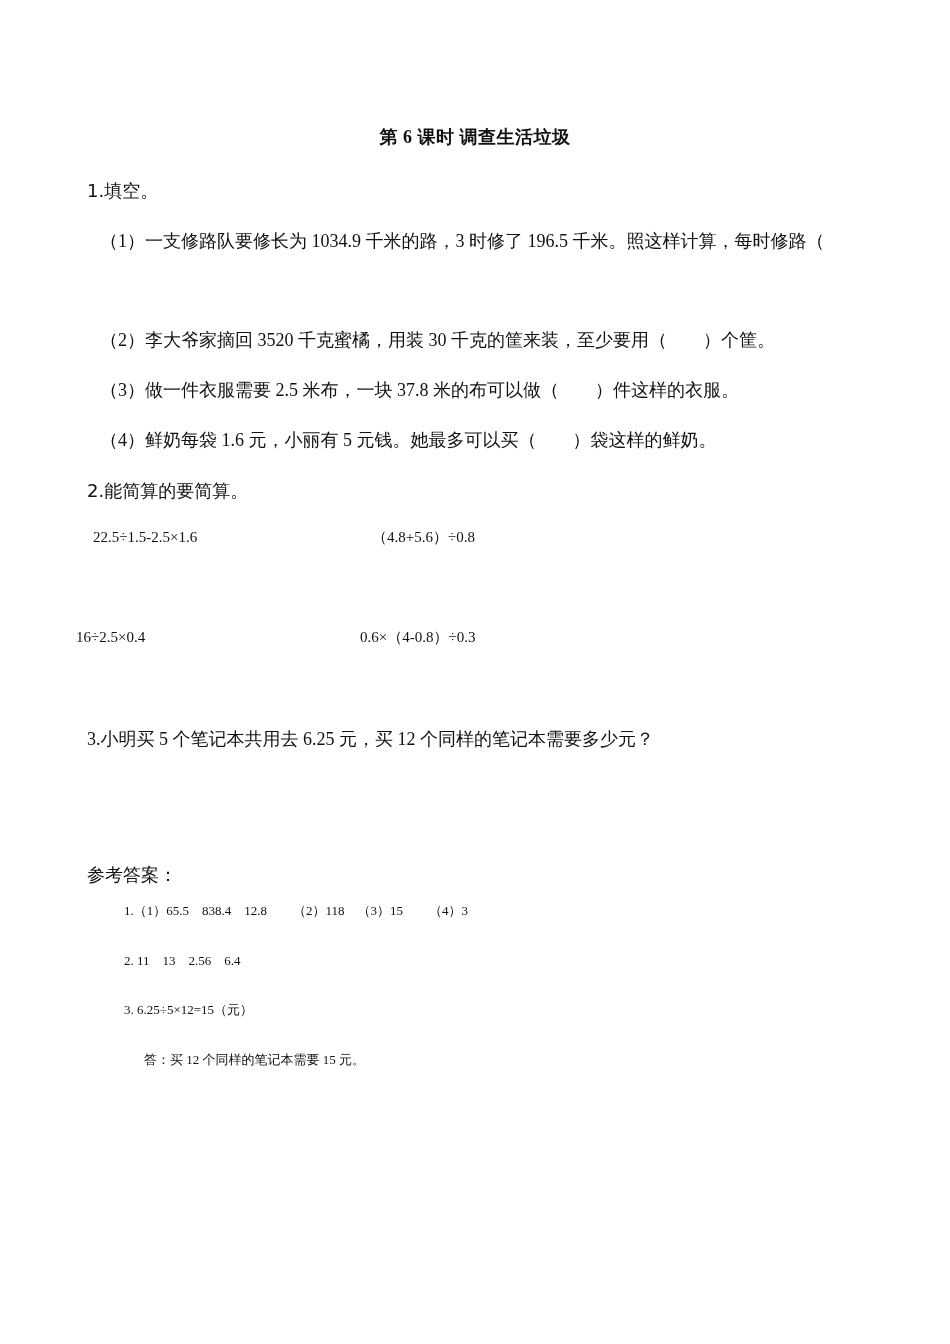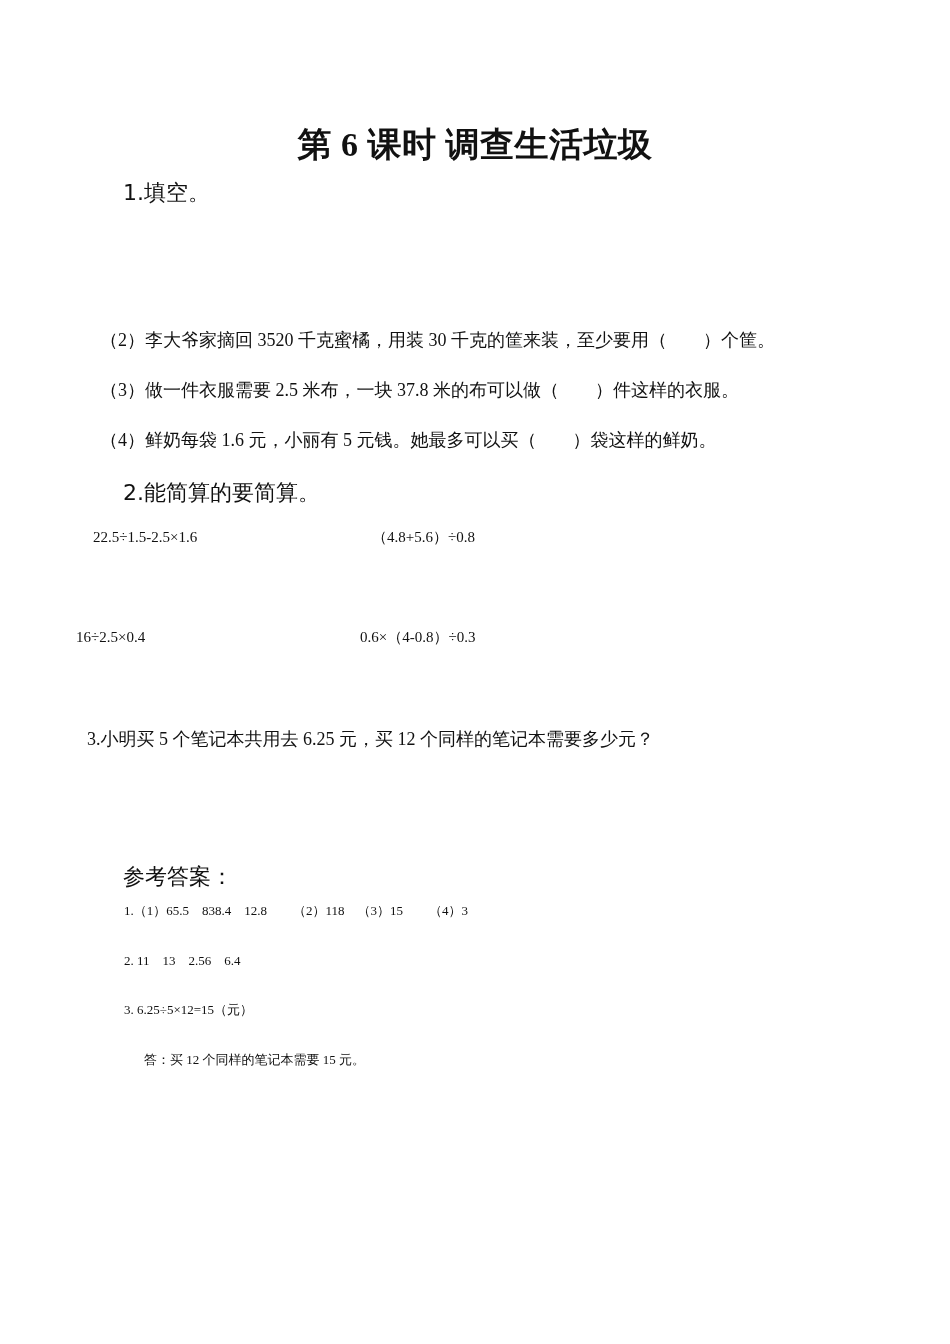--- a/index.html
+++ b/index.html
@@ -23,48 +23,48 @@
     .abs {
       position: absolute;
       white-space: nowrap;
       line-height: 1;
     }
     .title {
       left: 0;
       width: 950px;
       top: 128px;
       text-align: center;
-      font-size: 34px;
+      font-size: 18px;
       font-weight: bold;
       letter-spacing: 0.5px;
     }
     .section-head {
-      font-size: 22px;
+      font-size: 18px;
       font-family: "DejaVu Sans", "Liberation Sans", sans-serif;
-      margin-left: 36px;
     }
     .body-line {
       font-size: 18px;
     }
     .expr {
       font-size: 15px;
     }
     .ans {
       font-size: 13px;
     }
   </style>
 </head>
 <body>
 
 <div class="page">
 
   <div class="abs title">第 6 课时 调查生活垃圾</div>
 
   <div class="abs section-head" style="left:87px; top:182px;">1.填空。</div>
 
+  <div class="abs body-line" style="left:100px; top:232px;">（1）一支修路队要修长为 1034.9 千米的路，3 时修了 196.5 千米。照这样计算，每时修路（</div>
   <div class="abs body-line" style="left:100px; top:331px;">（2）李大爷家摘回 3520 千克蜜橘，用装 30 千克的筐来装，至少要用（　　）个筐。</div>
   <div class="abs body-line" style="left:100px; top:381px;">（3）做一件衣服需要 2.5 米布，一块 37.8 米的布可以做（　　）件这样的衣服。</div>
   <div class="abs body-line" style="left:100px; top:431px;">（4）鲜奶每袋 1.6 元，小丽有 5 元钱。她最多可以买（　　）袋这样的鲜奶。</div>
 
   <div class="abs section-head" style="left:87px; top:482px;">2.能简算的要简算。</div>
 
   <div class="abs expr" style="left:93px; top:530px;">22.5÷1.5-2.5×1.6</div>
   <div class="abs expr" style="left:372px; top:530px;">（4.8+5.6）÷0.8</div>
   <div class="abs expr" style="left:76px; top:630px;">16÷2.5×0.4</div>
   <div class="abs expr" style="left:360px; top:630px;">0.6×（4-0.8）÷0.3</div>

